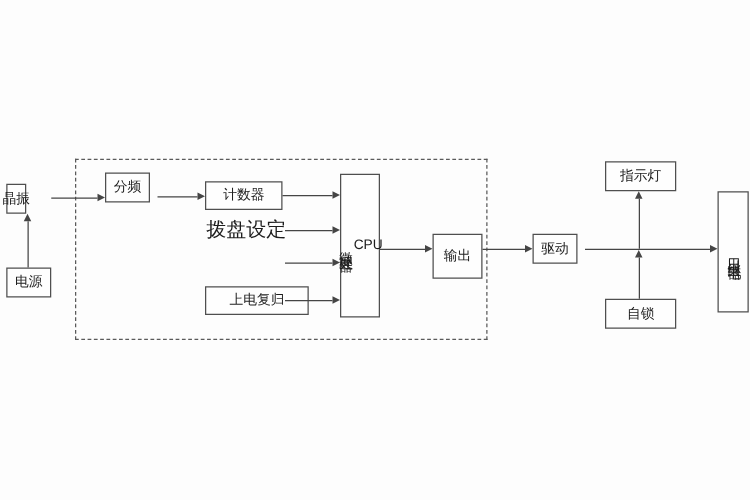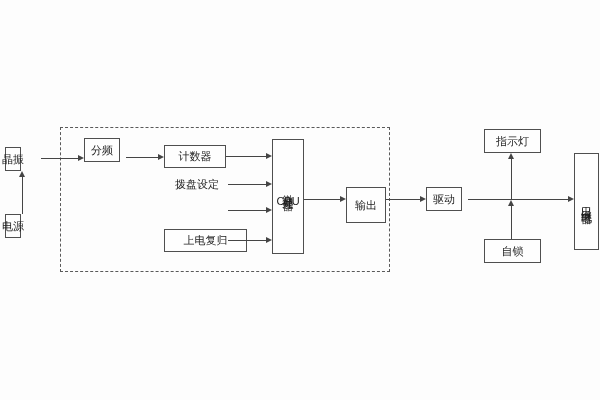--- a/index.html
+++ b/index.html
@@ -23,34 +23,34 @@
     display:flex;
     align-items:center;
     justify-content:center;
     text-align:center;
     line-height:1.1;
     white-space:nowrap;
   }
   .plain{
     position:absolute;
     color:#1c1c1c;
-    font-size:11px;
+    font-size:16px;
     display:flex;
     align-items:center;
     justify-content:center;
     white-space:nowrap;
     text-align:center;
   }
   .vtext{
     writing-mode:vertical-rl;
     text-orientation:upright;
     letter-spacing:2px;
   }
   .cpu{
-    flex-direction:column;
+    flex-direction:row;
     gap:1px;
   }
   .hline{position:absolute;height:1px;background:#454545;}
   .vline{position:absolute;width:1px;background:#454545;}
   .arr-r{position:absolute;width:0;height:0;
     border-top:3.5px solid transparent;border-bottom:3.5px solid transparent;
     border-left:6px solid #454545;}
   .arr-u{position:absolute;width:0;height:0;
     border-left:3.5px solid transparent;border-right:3.5px solid transparent;
     border-bottom:6px solid #454545;}
@@ -63,21 +63,21 @@
 </style>
 </head>
 <body>
 
 <div class="canvas">
 
   <div class="dashed" style="left:60px;top:127px;width:330px;height:145px"></div>
 
   <div class="box" style="left:5px;top:147px;width:16px;height:24px">晶振</div>
 
-  <div class="box" style="left:5px;top:214px;width:16px;height:24px">电源</div>
+  <div class="box" style="left:5px;top:214px;width:36px;height:24px">电源</div>
 
   <div class="box" style="left:84px;top:138px;width:36px;height:24px">分频</div>
 
   <div class="box" style="left:164px;top:145px;width:62px;height:23px">计数器</div>
 
   <div class="plain" style="left:166px;top:176px;width:62px;height:16px">拨盘设定</div>
 
 
   <div class="box" style="left:164px;top:229px;width:83px;height:23px">上电复归</div>
 

